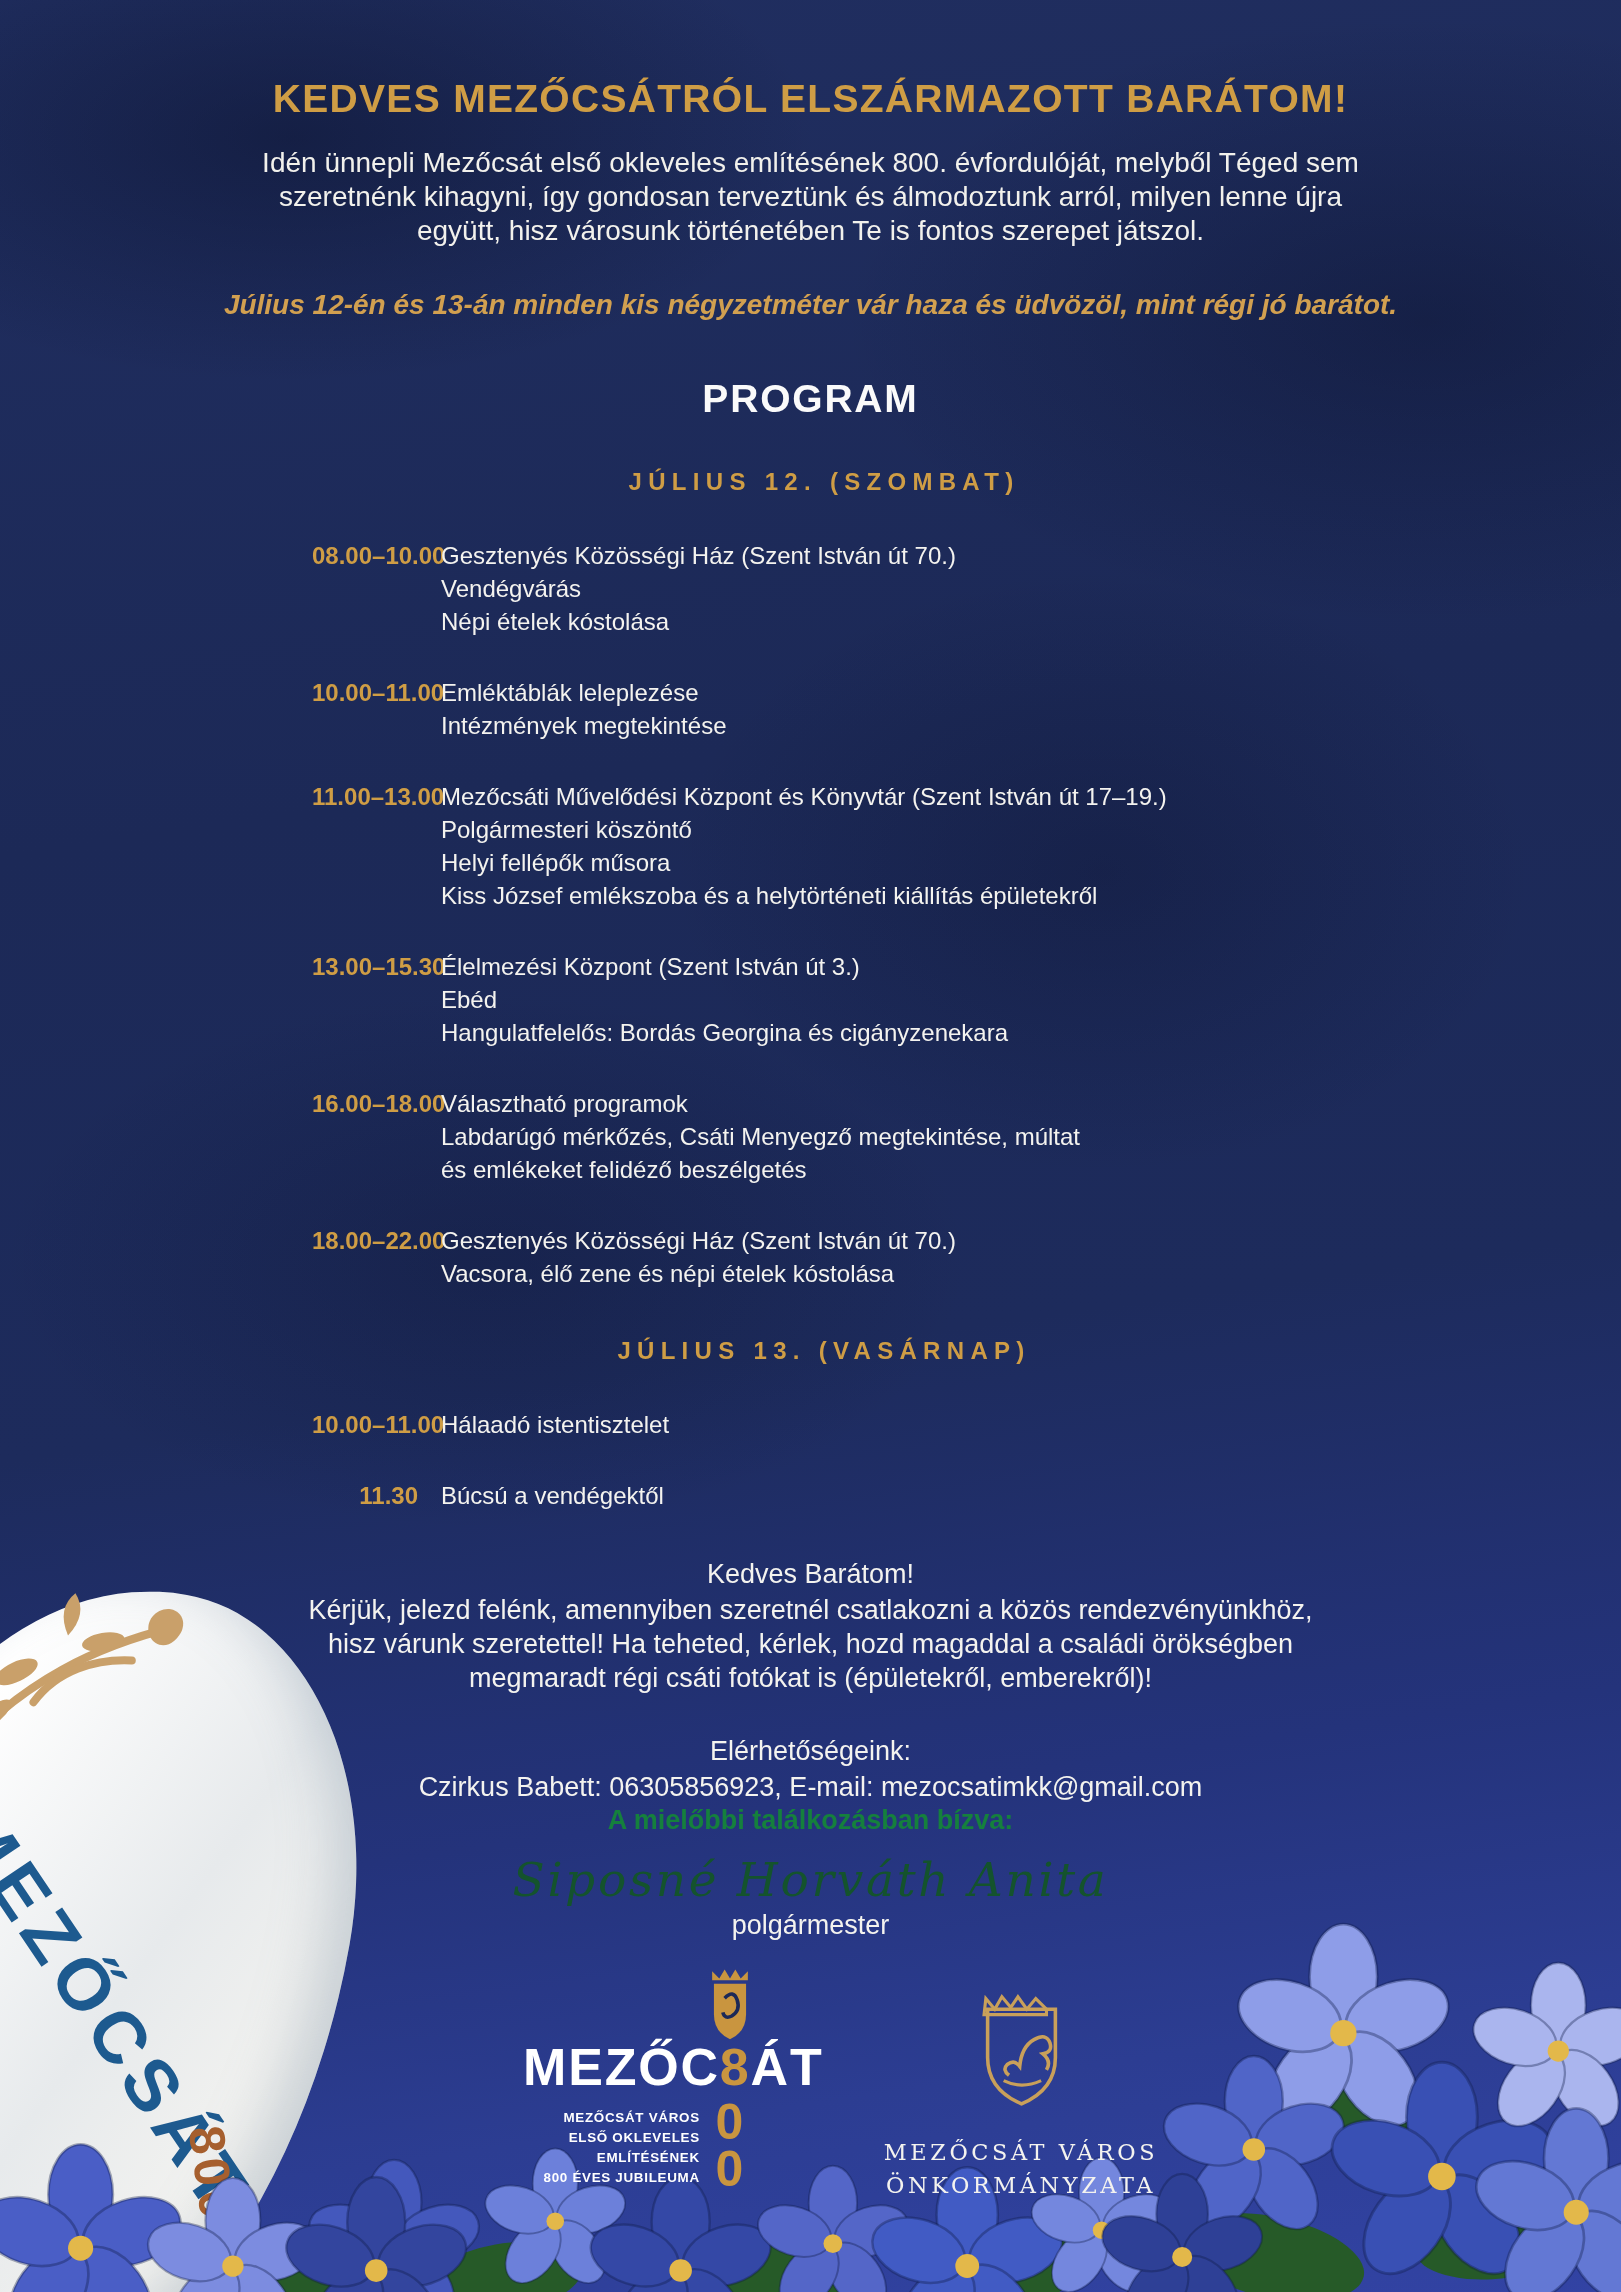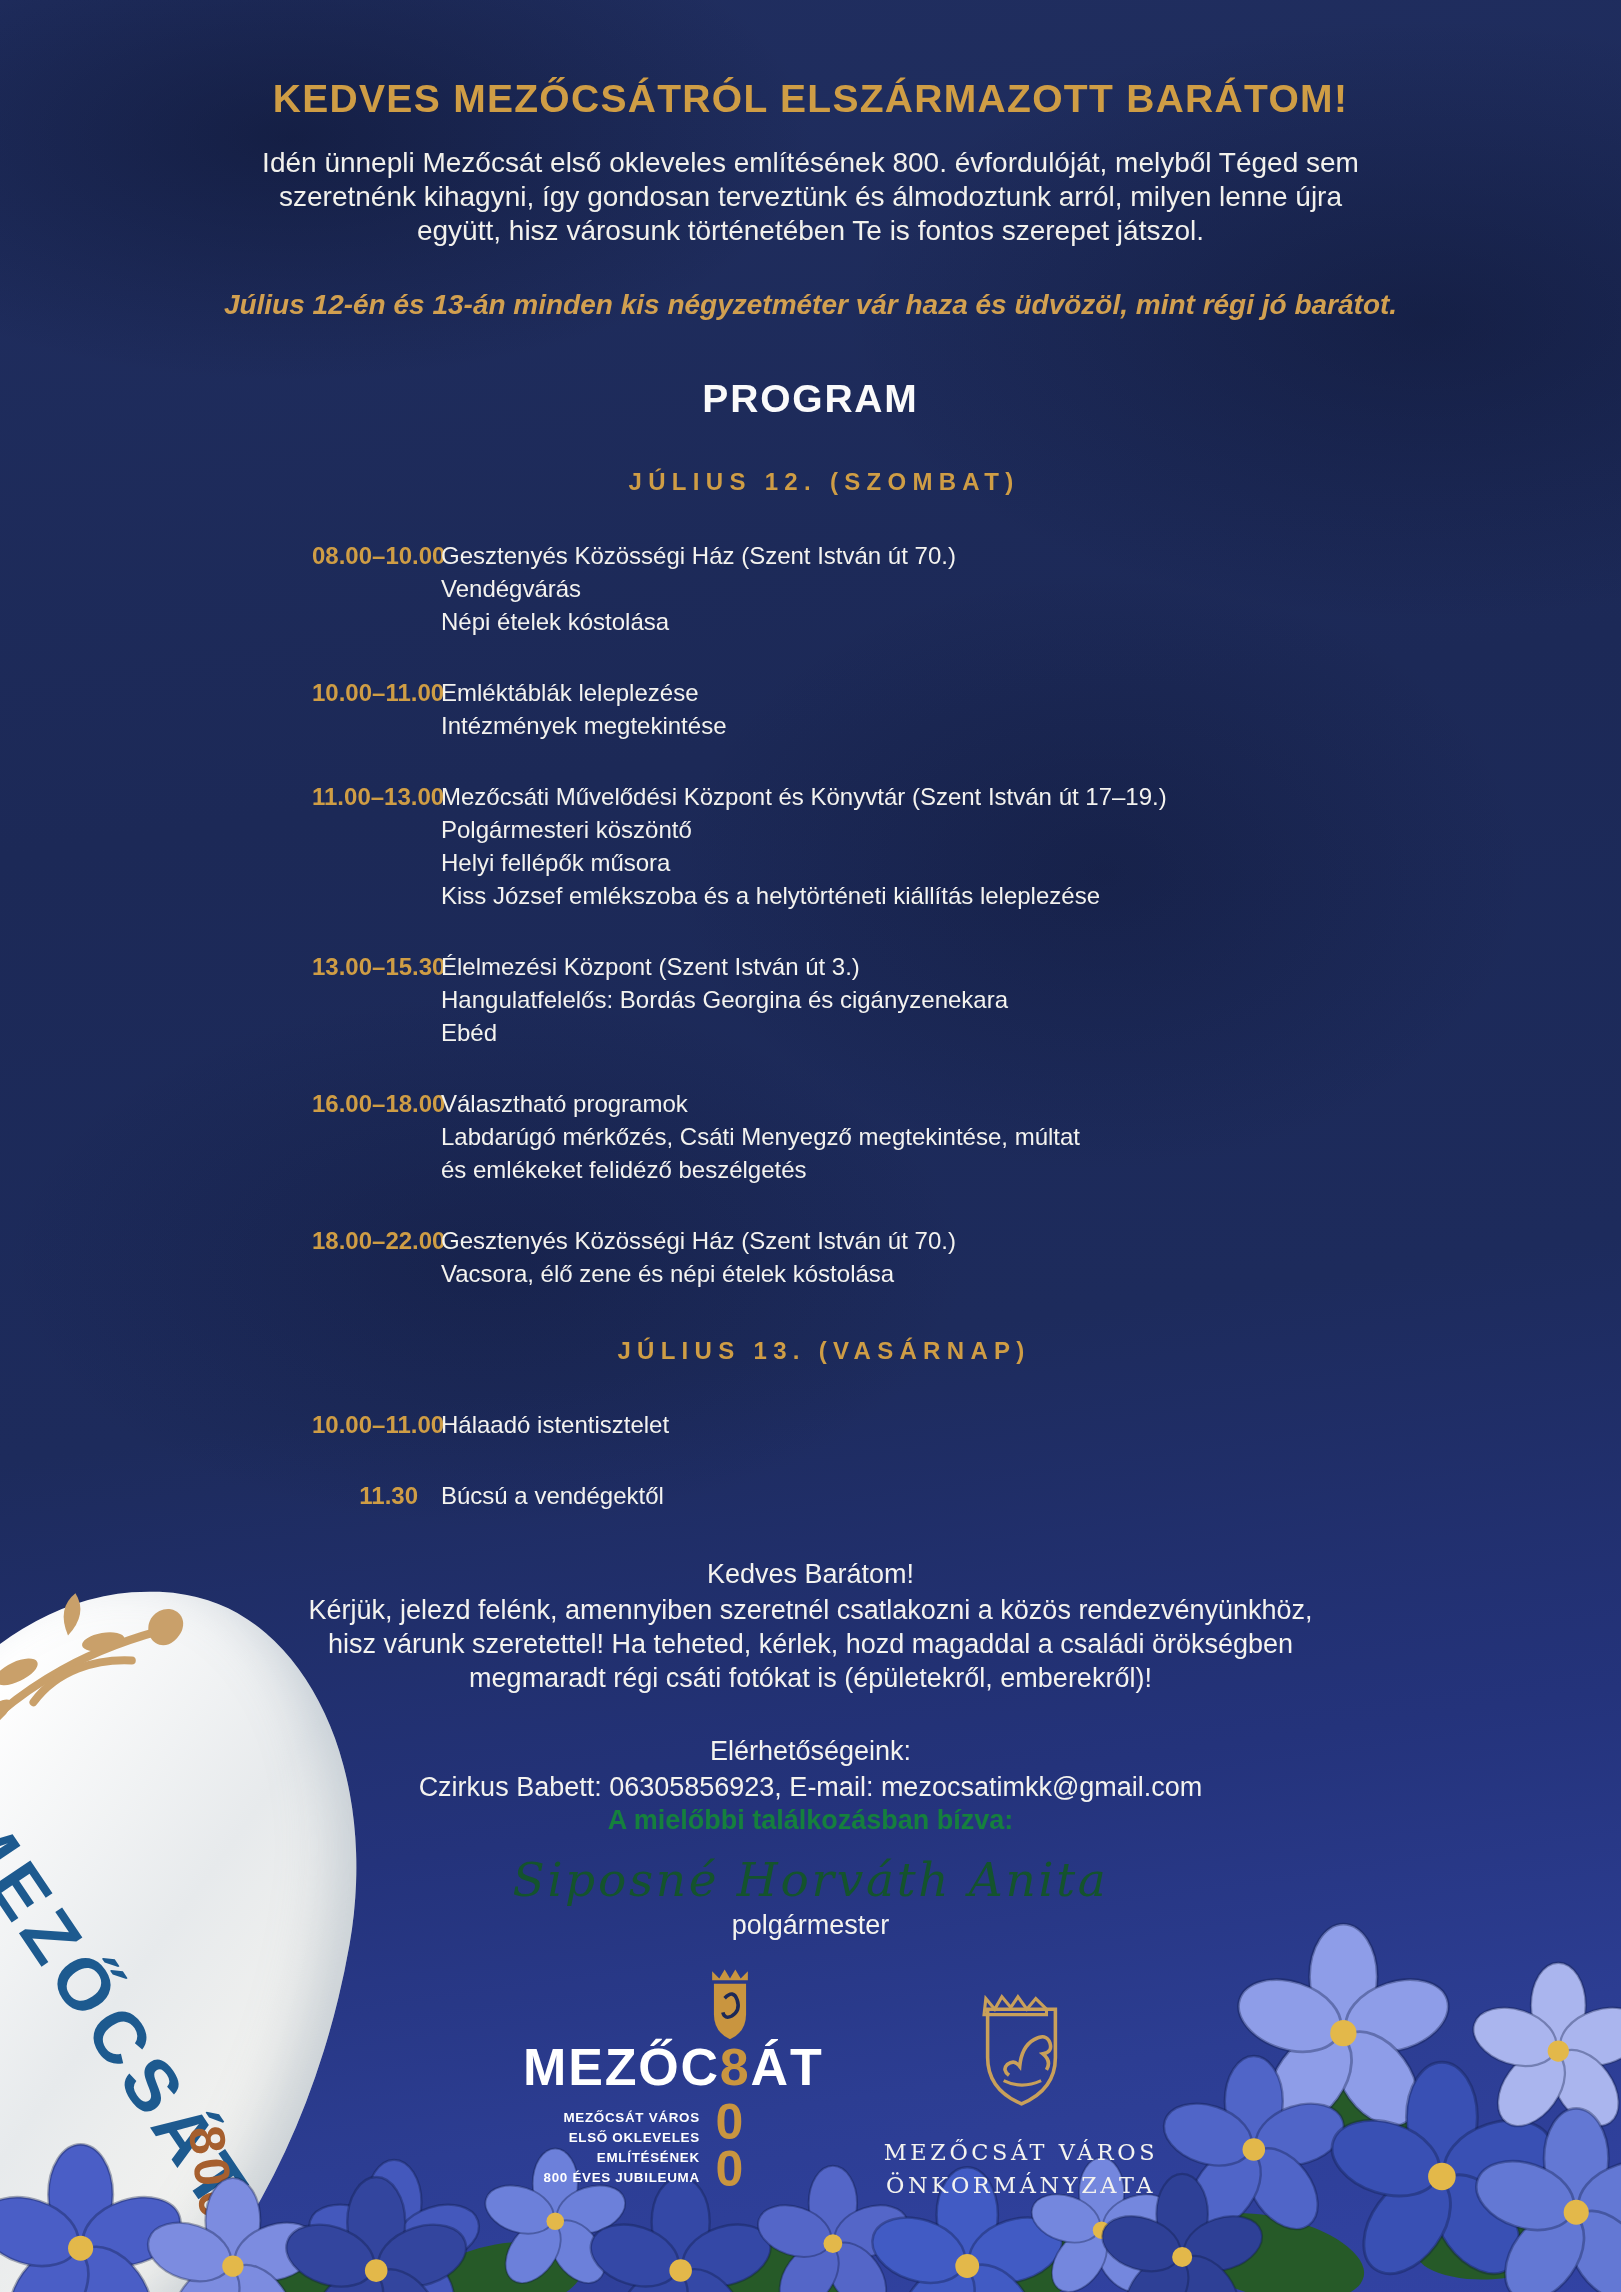--- a/index.html
+++ b/index.html
@@ -150,29 +150,29 @@
           <div>Emléktáblák leleplezése</div>
           <div>Intézmények megtekintése</div>
         </div>
       </div>
       <div class="prow">
         <div class="ptime">11.00–13.00</div>
         <div class="ptext">
           <div>Mezőcsáti Művelődési Központ és Könyvtár (Szent István út 17–19.)</div>
           <div>Polgármesteri köszöntő</div>
           <div>Helyi fellépők műsora</div>
-          <div>Kiss József emlékszoba és a helytörténeti kiállítás leleplezése</div>
+          <div>Kiss József emlékszoba és a helytörténeti kiállítás épületekről</div>
         </div>
       </div>
       <div class="prow">
         <div class="ptime">13.00–15.30</div>
         <div class="ptext">
           <div>Élelmezési Központ (Szent István út 3.)</div>
+          <div>Ebéd</div>
           <div>Hangulatfelelős: Bordás Georgina és cigányzenekara</div>
-          <div>Ebéd</div>
         </div>
       </div>
       <div class="prow">
         <div class="ptime">16.00–18.00</div>
         <div class="ptext">
           <div>Választható programok</div>
           <div>Labdarúgó mérkőzés, Csáti Menyegző megtekintése, múltat</div>
           <div>és emlékeket felidéző beszélgetés</div>
         </div>
       </div>

